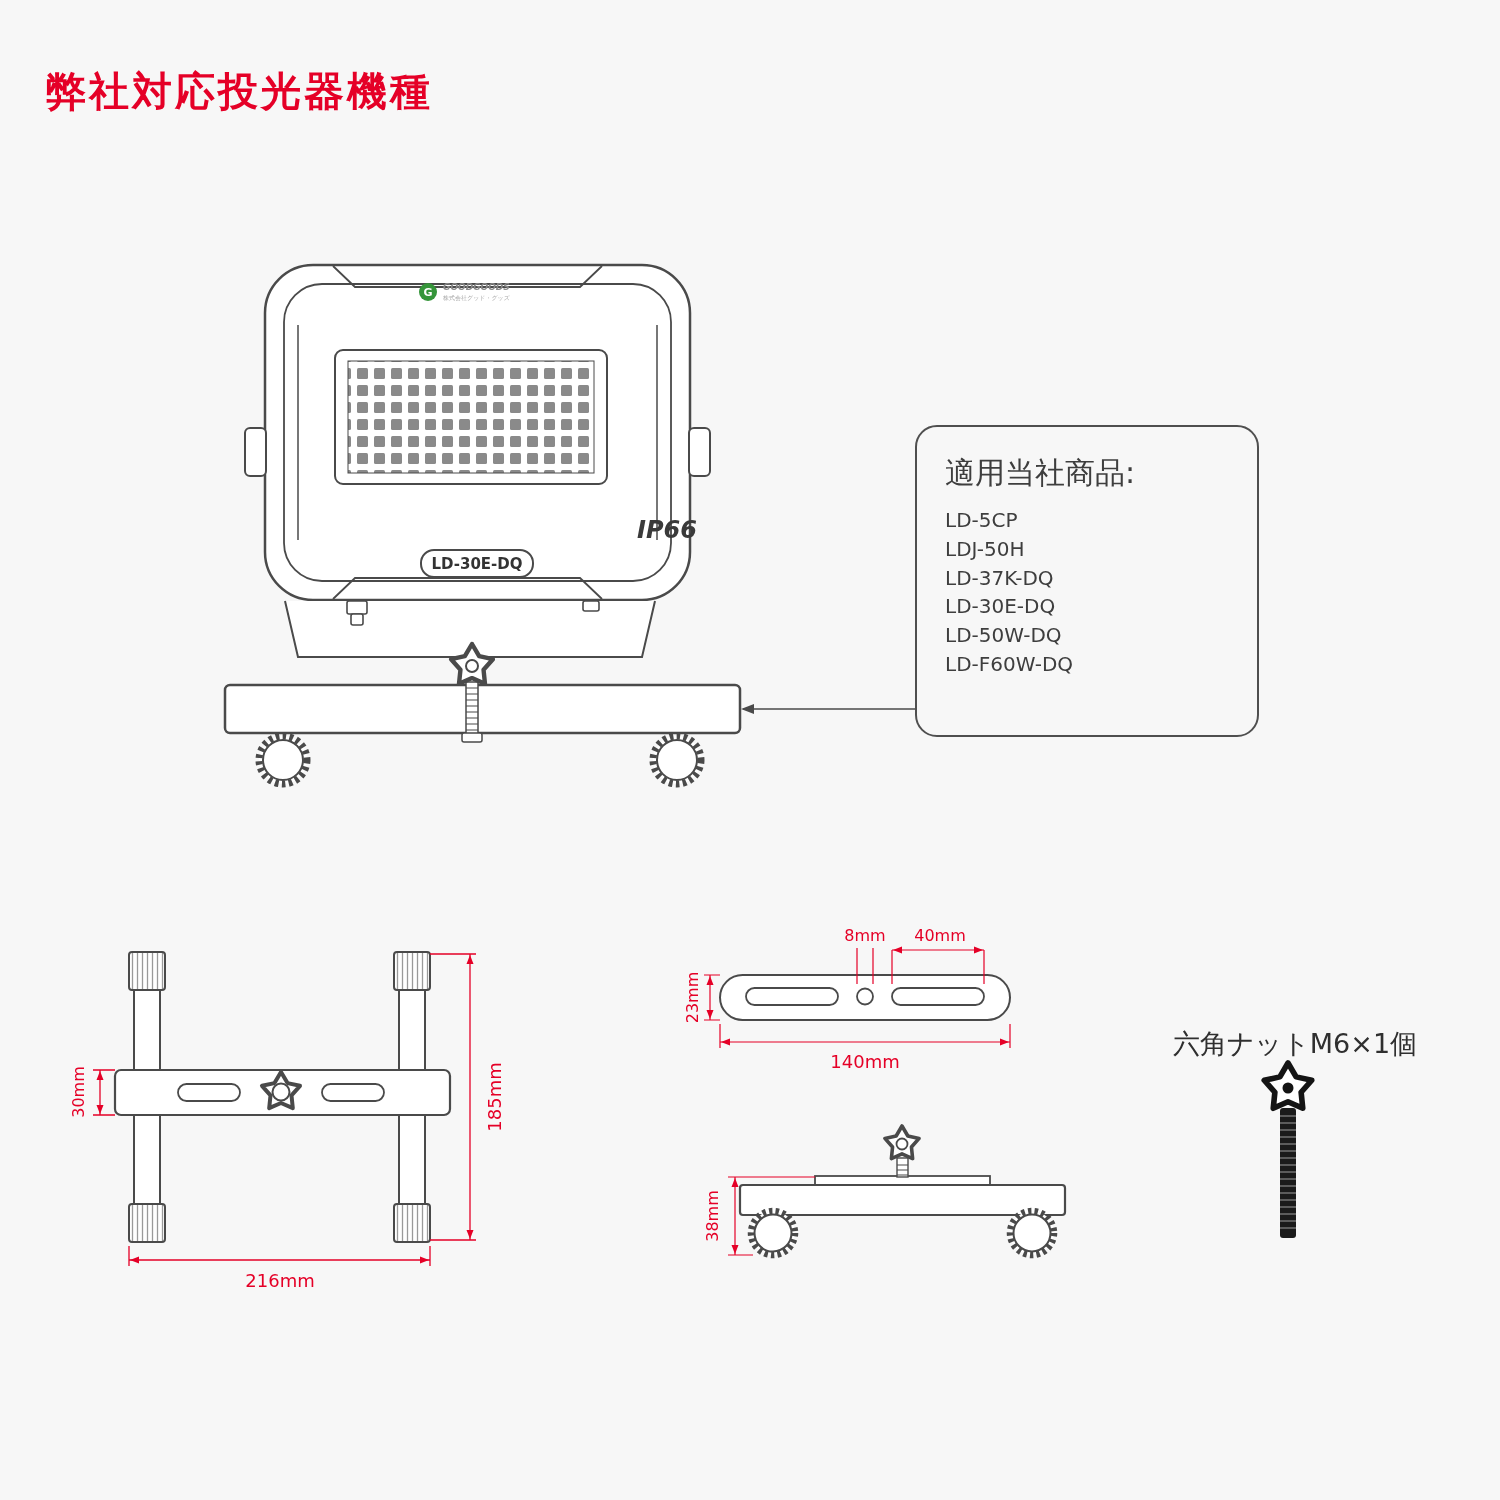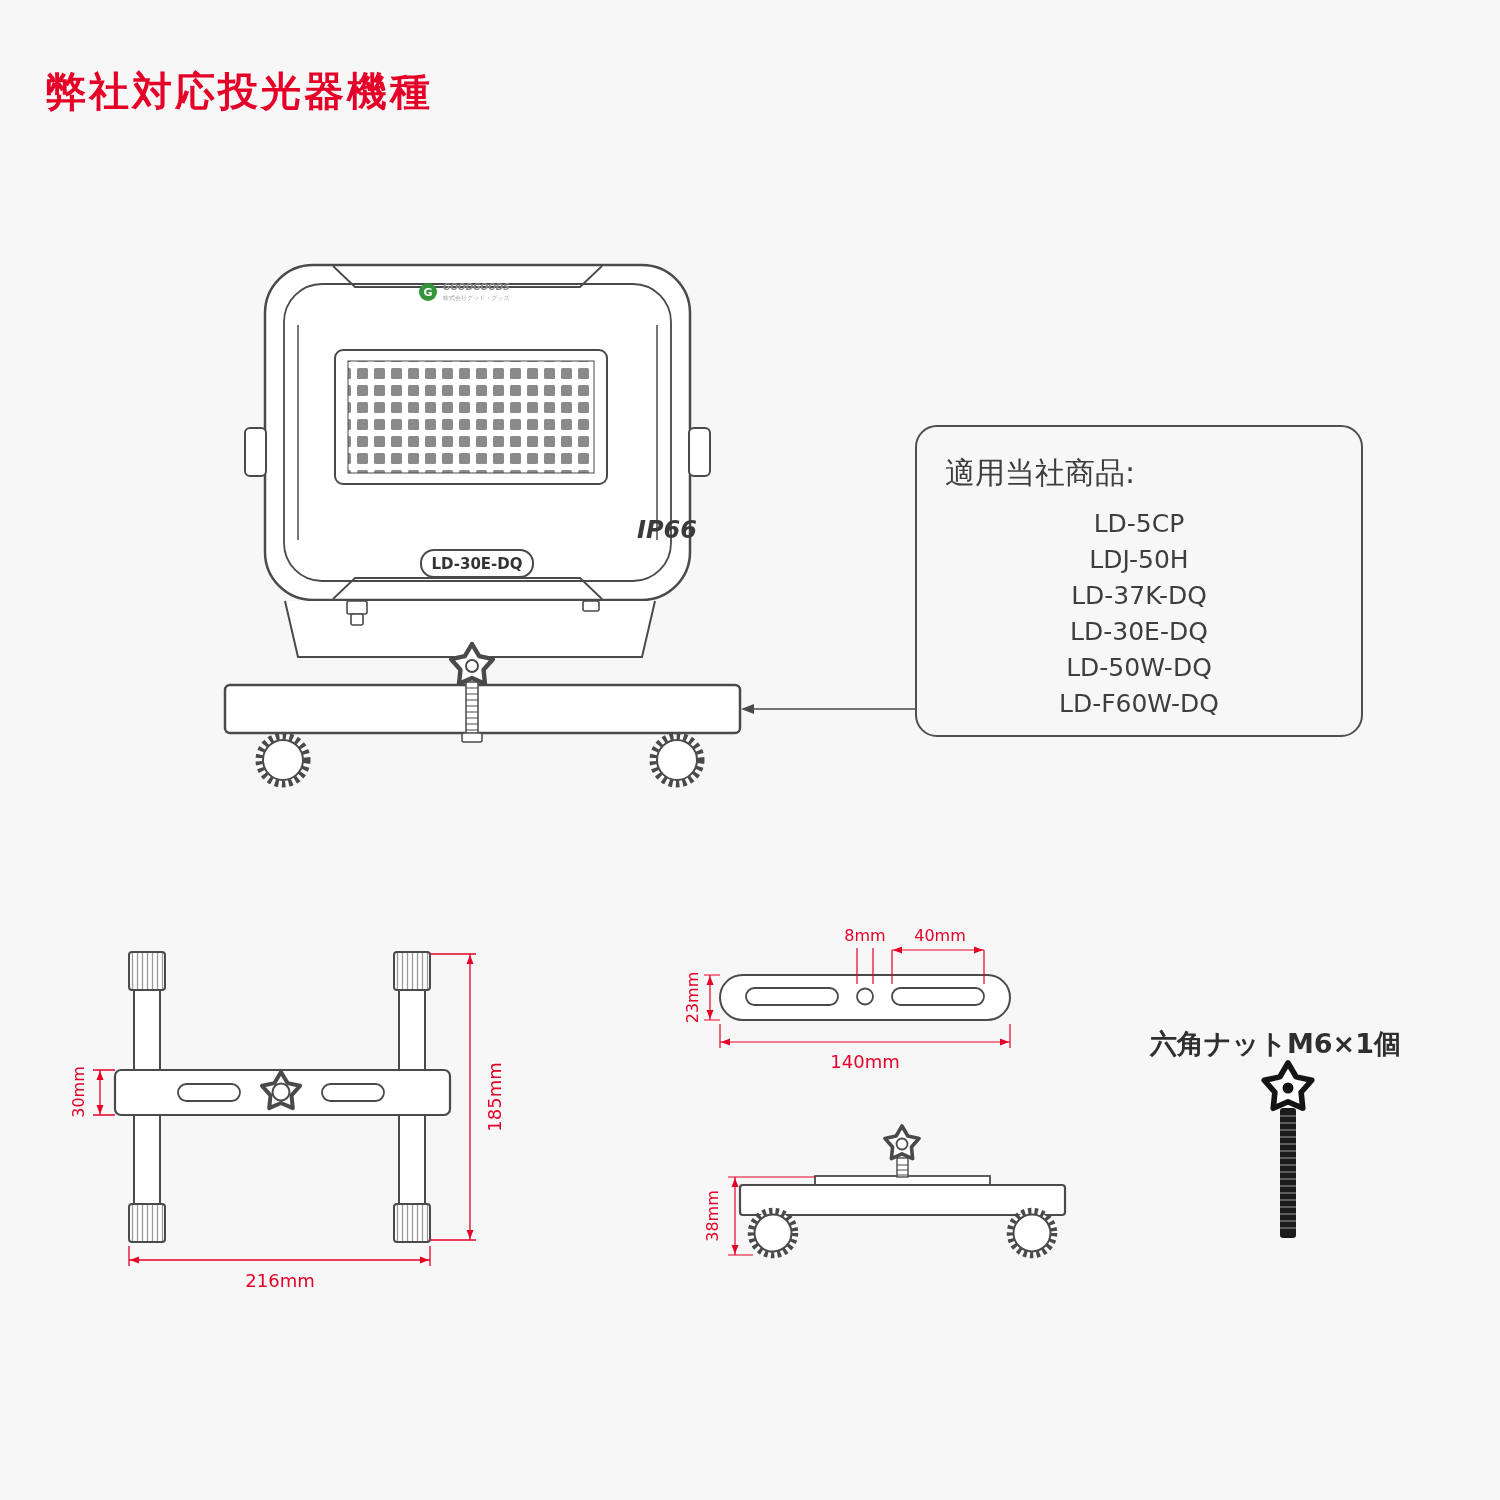--- a/index.html
+++ b/index.html
@@ -8,31 +8,31 @@
     background:#f7f7f7;
     font-family:"DejaVu Sans","Liberation Sans",sans-serif;
     color:#3e3e3e;
   }
   .abs{position:absolute;}
   .page-title{
     left:46px;top:64px;
     font-size:40px;font-weight:900;color:#e50027;letter-spacing:3px;
   }
   .products-box{
-    left:915px;top:425px;width:448px;height:312px;box-sizing:border-box;
+    left:915px;top:425px;width:344px;height:312px;box-sizing:border-box;
     border:2.5px solid #4f4f4f;border-radius:22px;
     padding:26px 28px;background:#f7f7f7;
   }
   .products-title{font-size:30px;font-weight:500;color:#3e3e3e;margin-bottom:12px;}
   .products-cols{display:flex;gap:24px;}
   .products-col{flex:1;}
-  .product-item{font-size:25px;line-height:1.44;white-space:nowrap;color:#3e3e3e;text-align:center;}
+  .product-item{font-size:20px;line-height:1.44;white-space:nowrap;color:#3e3e3e;}
   .nut-label{
-    left:1150px;top:1026px;width:290px;text-align:left;
-    font-size:27px;color:#2f2f2f;font-weight:700;
+    left:1150px;top:1026px;width:290px;text-align:center;
+    font-size:27px;color:#2f2f2f;font-weight:400;
   }
   svg text{font-family:"DejaVu Sans","Liberation Sans",sans-serif;}
   .dim{fill:#e50027;font-size:18px;}
   .dim-s{fill:#e50027;font-size:16px;}
   .ink{stroke:#4a4a4a;}
 </style>
 </head>
 <body>
 
 <div class="abs page-title">弊社対応投光器機種</div>

